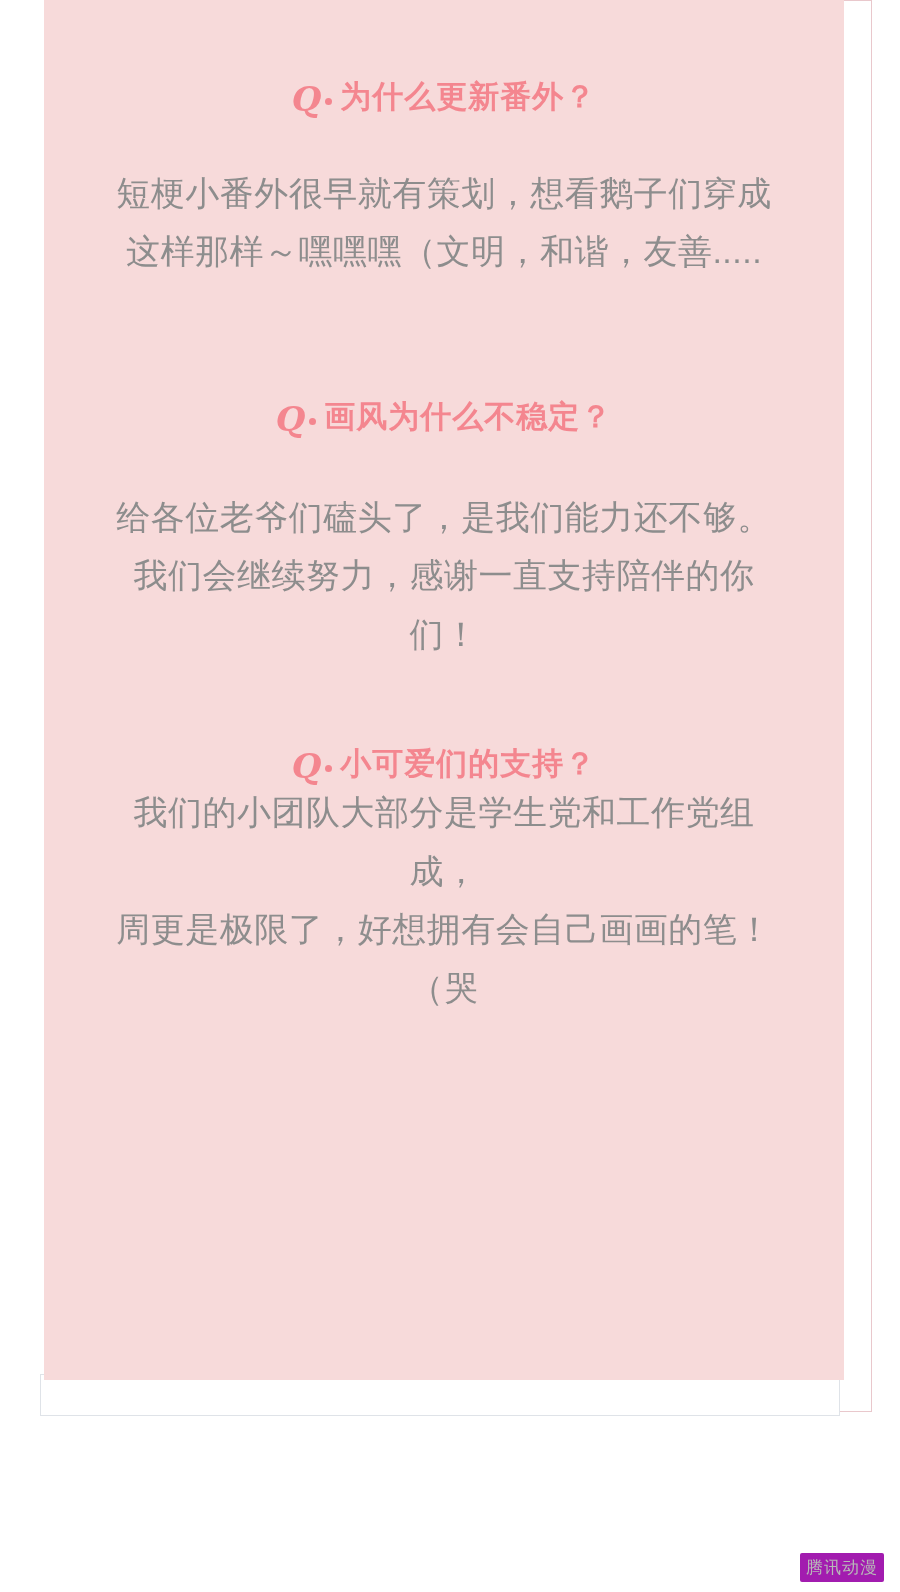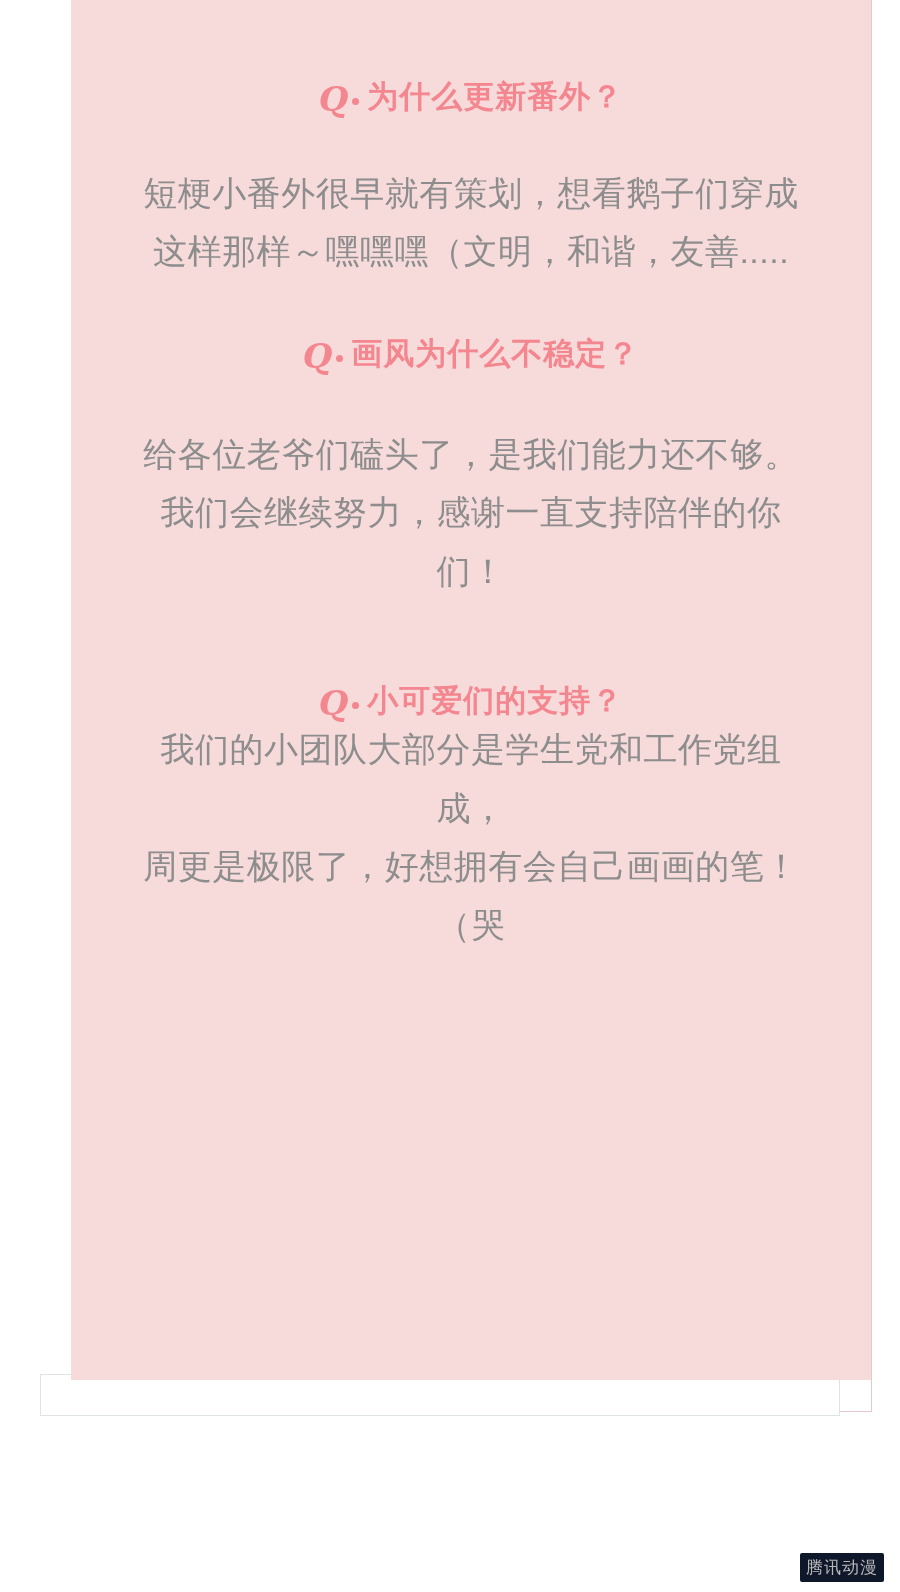--- a/index.html
+++ b/index.html
@@ -34,21 +34,21 @@
     width: 800px;
     height: 42px;
     box-sizing: border-box;
     border: 1px solid #dfe3e8;
     background: #ffffff;
   }
 
   
   .faq-card {
     position: absolute;
-    left: 71px;
+    left: 44px;
     top: 0px;
     width: 800px;
     height: 1380px;
     background: #f7dada;
     box-sizing: border-box;
   }
 
   .faq-inner {
     position: absolute;
     left: 0;
@@ -110,31 +110,31 @@
     line-height: 1.72;
     letter-spacing: 0.5px;
     text-align: center;
     white-space: pre-line;
   }
 
   
   .block-1 .a-text { margin-top: 48px; }
   .block-2 { margin-top: 62px; }
   .block-2 .a-text { margin-top: 48px; }
-  .block-3 { margin-top: 54px; }
+  .block-3 { margin-top: 117px; }
   .block-3 .a-text { margin-top: 52px; }
   .block-4 { margin-top: 82px; }
   .block-4 .a-text { }
 
   
   .watermark {
     position: absolute;
     right: 16px;
     bottom: 10px;
-    background: #0f172a;
+    background: #a21caf;
     color: #b8b8b8;
     font-size: 17px;
     letter-spacing: 1px;
     padding: 3px 6px;
     border-radius: 2px;
     font-family: "Liberation Sans", sans-serif;
   }
 </style>
 </head>
 <body>

